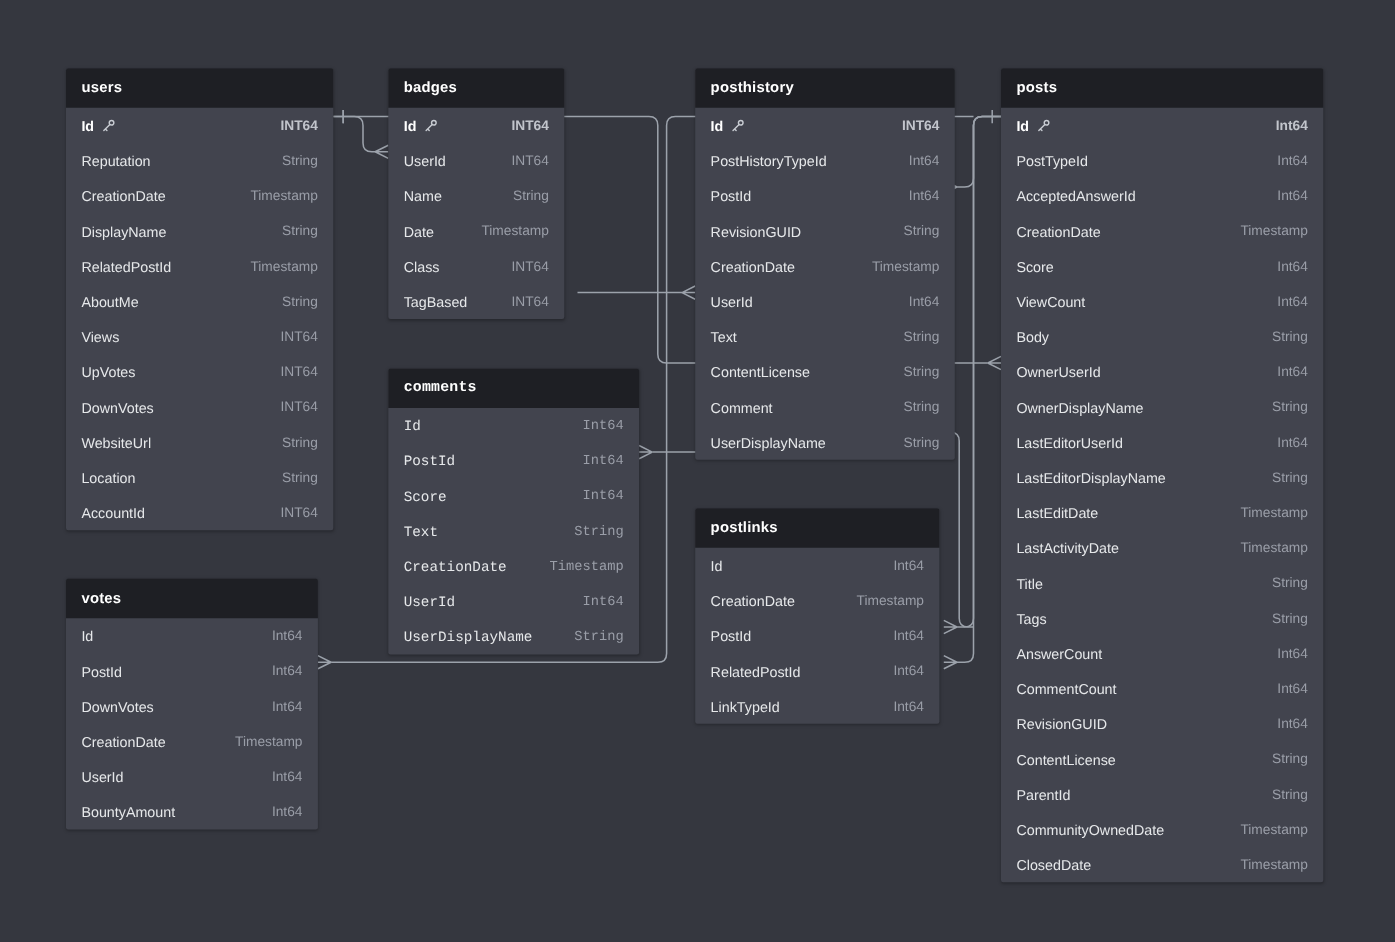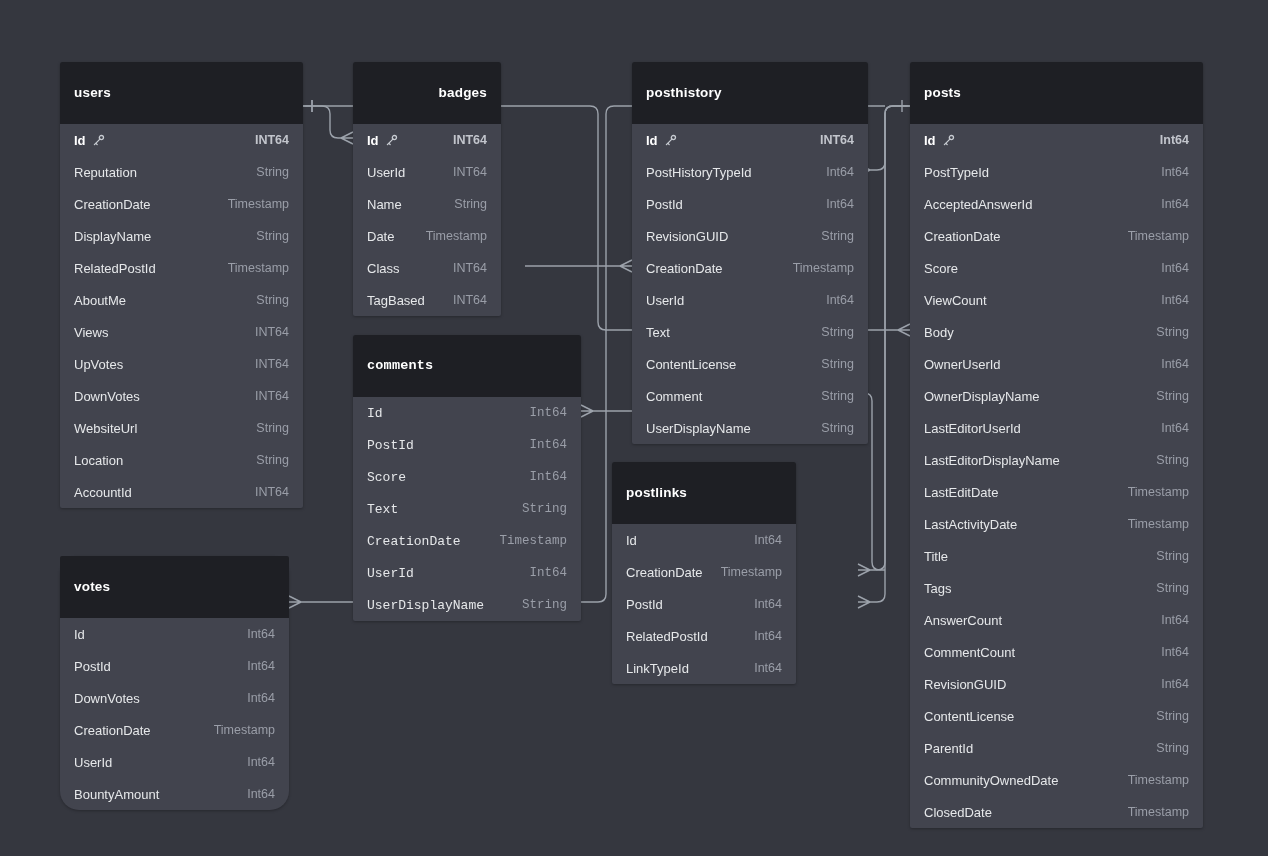--- a/index.html
+++ b/index.html
@@ -13,21 +13,21 @@
   .table{
     position:absolute;z-index:2;
     background:#42444e;
     border-radius:2px;
     box-shadow:0 1px 3px rgba(0,0,0,0.28);
   }
   .thead{
     background:#1e1f24;color:#ffffff;
     font-size:13.5px;font-weight:bold;
     height:28px;line-height:28px;
-    padding:17px 14px;border-radius:2px 2px 0 0;
+    padding:4px 14px;border-radius:2px 2px 0 0;
     letter-spacing:.2px;
   }
   .trow{
     height:32px;display:flex;align-items:center;
     padding:0 14px;justify-content:space-between;
   }
   .fname{
     color:#e6e8ea;font-size:13px;white-space:nowrap;
     display:flex;align-items:center;gap:6px;
   }
@@ -135,21 +135,21 @@
         </span>
         <span class="ftype">String</span>
       </div>
       <div class="trow">
         <span class="fname">
           <span>AccountId</span>
         </span>
         <span class="ftype">INT64</span>
       </div>
     </div>
-    <div class="table" style="left: 353px; top: 62px; width: 148px; text-align: right;">
+    <div class="table" style="left: 353px; top: 62px; width: 160px;">
       <div class="thead">badges</div>
       <div class="trow pk">
         <span class="fname">
           <span>Id</span>
           <svg class="keyicon" viewBox="0 0 13 13">
             <g fill="none" stroke="#c8ccd2" stroke-width="1.3" stroke-linecap="round">
               <circle cx="9.4" cy="3.6" r="2.1"></circle>
               <path d="M7.9 5.1 L2.4 10.6 M3.8 9.2 L5.2 10.6"></path>
             </g>
           </svg>
@@ -294,21 +294,21 @@
         </span>
         <span class="ftype">String</span>
       </div>
       <div class="trow">
         <span class="fname">
           <span>UserDisplayName</span>
         </span>
         <span class="ftype">String</span>
       </div>
     </div>
-    <div class="table" style="left: 612px; top: 462px; width: 184px;">
+    <div class="table" style="left: 632px; top: 462px; width: 222px;">
       <div class="thead">postlinks</div>
       <div class="trow">
         <span class="fname">
           <span>Id</span>
         </span>
         <span class="ftype">Int64</span>
       </div>
       <div class="trow">
         <span class="fname">
           <span>CreationDate</span>
@@ -327,21 +327,21 @@
         </span>
         <span class="ftype">Int64</span>
       </div>
       <div class="trow">
         <span class="fname">
           <span>LinkTypeId</span>
         </span>
         <span class="ftype">Int64</span>
       </div>
     </div>
-    <div class="table" style="left: 60px; top: 556px; width: 229px; border-radius: 19px;">
+    <div class="table" style="left: 60px; top: 526px; width: 229px;">
       <div class="thead">votes</div>
       <div class="trow">
         <span class="fname">
           <span>Id</span>
         </span>
         <span class="ftype">Int64</span>
       </div>
       <div class="trow">
         <span class="fname">
           <span>PostId</span>

